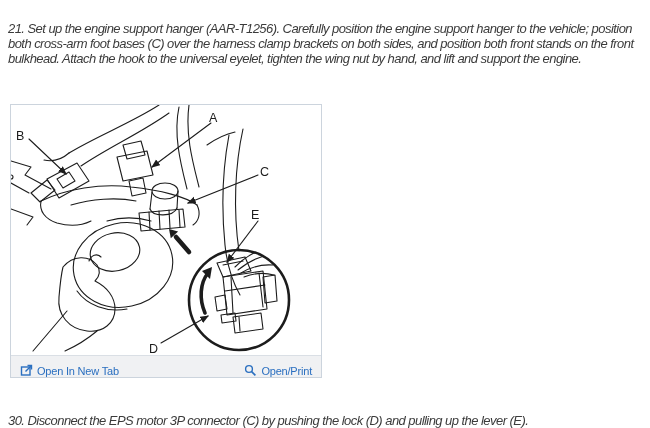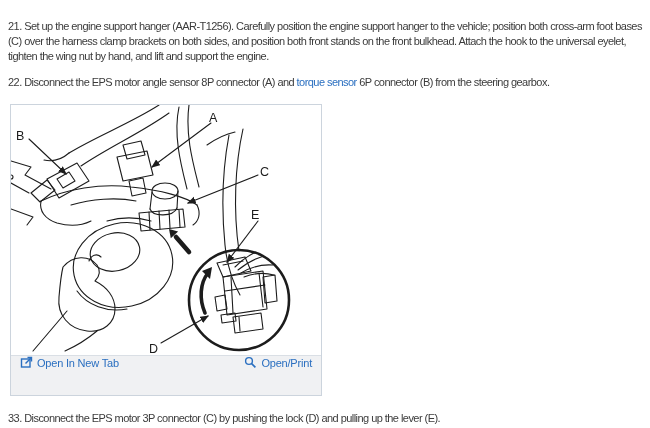--- a/index.html
+++ b/index.html
@@ -7,49 +7,50 @@
     position:relative;
     width:650px;height:428px;
     background:#ffffff;
     font-family:"Liberation Sans","DejaVu Sans",sans-serif;
     color:#3b3b3b;
     overflow:hidden;
   }
   .step{
     position:absolute;
     left:8px;right:8px;
-    font-size:11px;
+    font-size:13px;
     letter-spacing:-0.55px;
     line-height:15px;
     color:#3b3b3b;
+    font-style:italic;
   }
   .step21{top:8px;}
   .step22{top:64px;}
   .step23{top:400px;}
   a.inline-link{color:#2a6fc0;text-decoration:none;cursor:pointer;}
   .figure{
     position:absolute;
     left:10px;top:104px;
     width:312px;
     border:1px solid #ccd4dd;
     background:#ffffff;
     box-sizing:border-box;
   }
   .figure-canvas{
     width:310px;height:250px;
     display:block;
     background:#ffffff;
   }
   .figure-toolbar{
-    height:40px;
+    height:22px;
     background:#f0f1f3;
     border-top:1px solid #dadfe5;
     display:flex;
     justify-content:space-between;
-    align-items:flex-start;
+    align-items:flex-end;
     padding:0 9px;
     box-sizing:border-box;
   }
   .fig-link{
     display:flex;align-items:center;gap:4px;
     font-size:11px;letter-spacing:-0.2px;
     color:#2a6fc0;text-decoration:none;cursor:pointer;
   }
   .fig-link svg{display:block;}
   .diagram text{
@@ -58,21 +59,20 @@
     fill:#1c1c1c;
   }
 </style>
 </head>
 <body>
 
 <div class="page">
 
   <p class="step step21">21. Set up the engine support hanger (AAR-T1256). Carefully position the engine support hanger to the vehicle; position both cross-arm foot bases (C) over the harness clamp brackets on both sides, and position both front stands on the front bulkhead. Attach the hook to the universal eyelet, tighten the wing nut by hand, and lift and support the engine.</p>
 
-  <p class="step step22"><span>22. Disconnect the EPS motor angle sensor 8P connector (A) and </span><a class="inline-link">torque sensor</a><span> 6P connector (B) from the steering gearbox.</span></p>
 
   <div class="figure">
     <svg class="figure-canvas diagram" viewBox="0 0 310 250">
       <defs>
         <marker id="arr" markerWidth="9" markerHeight="8" refX="7" refY="3.2" orient="auto">
           <path d="M0,0 L8,3.2 L0,6.4 Z" fill="#1c1c1c"></path>
         </marker>
         <clipPath id="insetClip">
             <circle cx="228" cy="195" r="50"></circle>
           </clipPath>
@@ -203,15 +203,15 @@
       <a class="fig-link">
         <svg width="13" height="13" viewBox="0 0 13 13">
           <circle cx="5" cy="5" r="3.4" fill="none" stroke="#2a6fc0" stroke-width="1.4"></circle>
           <path d="M 7.6,7.6 L 11.4,11.4" stroke="#2a6fc0" stroke-width="1.6" fill="none"></path>
         </svg>
         <span>Open/Print</span>
       </a>
     </div>
   </div>
 
-  <p class="step step23">33. Disconnect the EPS motor 3P connector (C) by pushing the lock (D) and pulling up the lever (E).</p>
+  <p class="step step23">30. Disconnect the EPS motor 3P connector (C) by pushing the lock (D) and pulling up the lever (E).</p>
 
 </div>
 
 </body></html>

